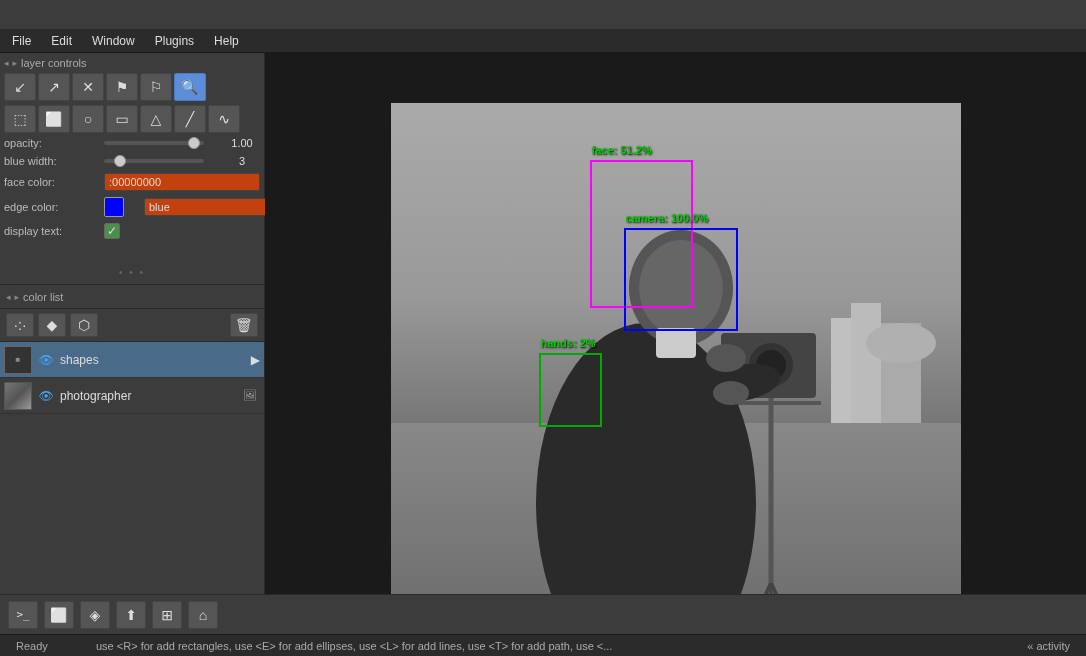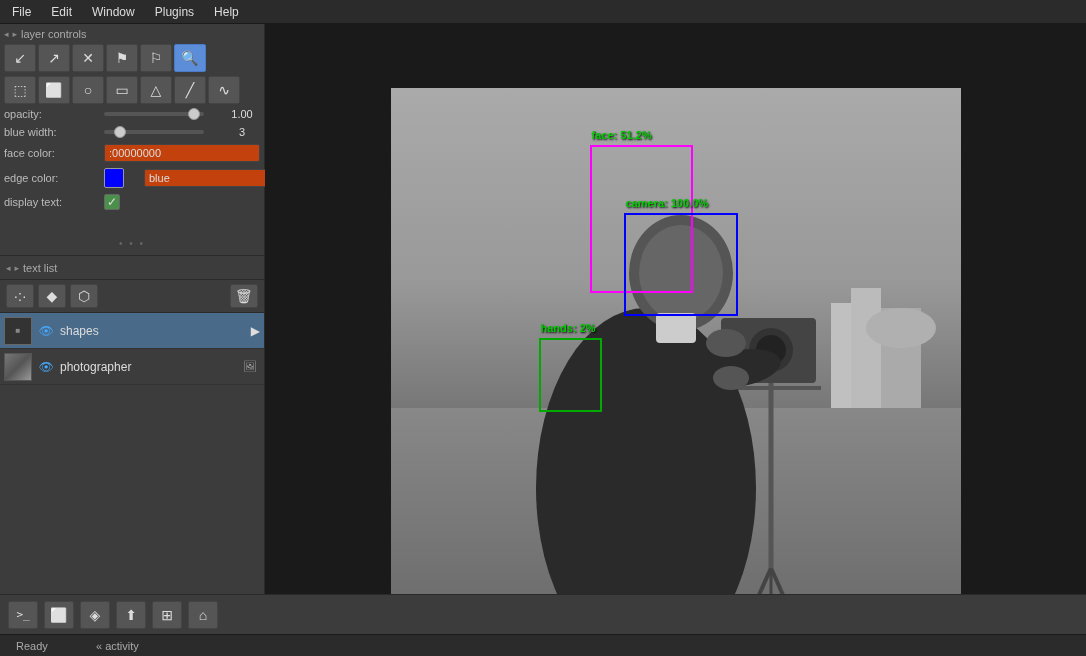--- a/index.html
+++ b/index.html
@@ -17,20 +17,21 @@
 
     
     #menubar {
       height: 24px;
       background: #2b2b2b;
       display: flex;
       align-items: center;
       padding: 0 4px;
       gap: 4px;
       border-bottom: 1px solid #1a1a1a;
+      margin-top: 29px;
     }
     .menu-item {
       padding: 2px 8px;
       cursor: pointer;
       color: #ddd;
       font-size: 12px;
     }
 
     
     #main {
@@ -431,21 +432,21 @@
       </div>
 
       <div style="flex: 1; min-height: 20px;"></div>
       <div class="drag-handle">• • •</div>
     </div>
 
     <div id="layer-list-section">
       <div id="layer-list-header">
         <span style="font-size:9px; color:#888;">◂</span>
         <span style="font-size:9px; color:#888;">▸</span>
-        <span style="color:#aaa; font-size:11px;">text list</span>
+        <span style="color:#aaa; font-size:11px;">color list</span>
       </div>
 
       <div id="layer-list-toolbar">
         <button class="layer-tool-btn">·:·</button>
         <button class="layer-tool-btn">◆</button>
         <button class="layer-tool-btn">⬡</button>
         <button class="layer-tool-btn delete-btn">🗑</button>
       </div>
 
       <div class="layer-item active">
@@ -594,14 +595,15 @@
   <button class="bottom-btn" style="font-family: monospace; font-size: 11px;">&gt;_</button>
   <button class="bottom-btn">⬜</button>
   <button class="bottom-btn">◈</button>
   <button class="bottom-btn">⬆</button>
   <button class="bottom-btn">⊞</button>
   <button class="bottom-btn">⌂</button>
 </div>
 
 <div id="statusbar">
   <span class="status-left">Ready</span>
+  <span class="status-msg">use &lt;R&gt; for add rectangles, use &lt;E&gt; for add ellipses, use &lt;L&gt; for add lines, use &lt;T&gt; for add path, use &lt;...</span>
   <span class="status-right">« activity</span>
 </div>
 
 </body></html>

